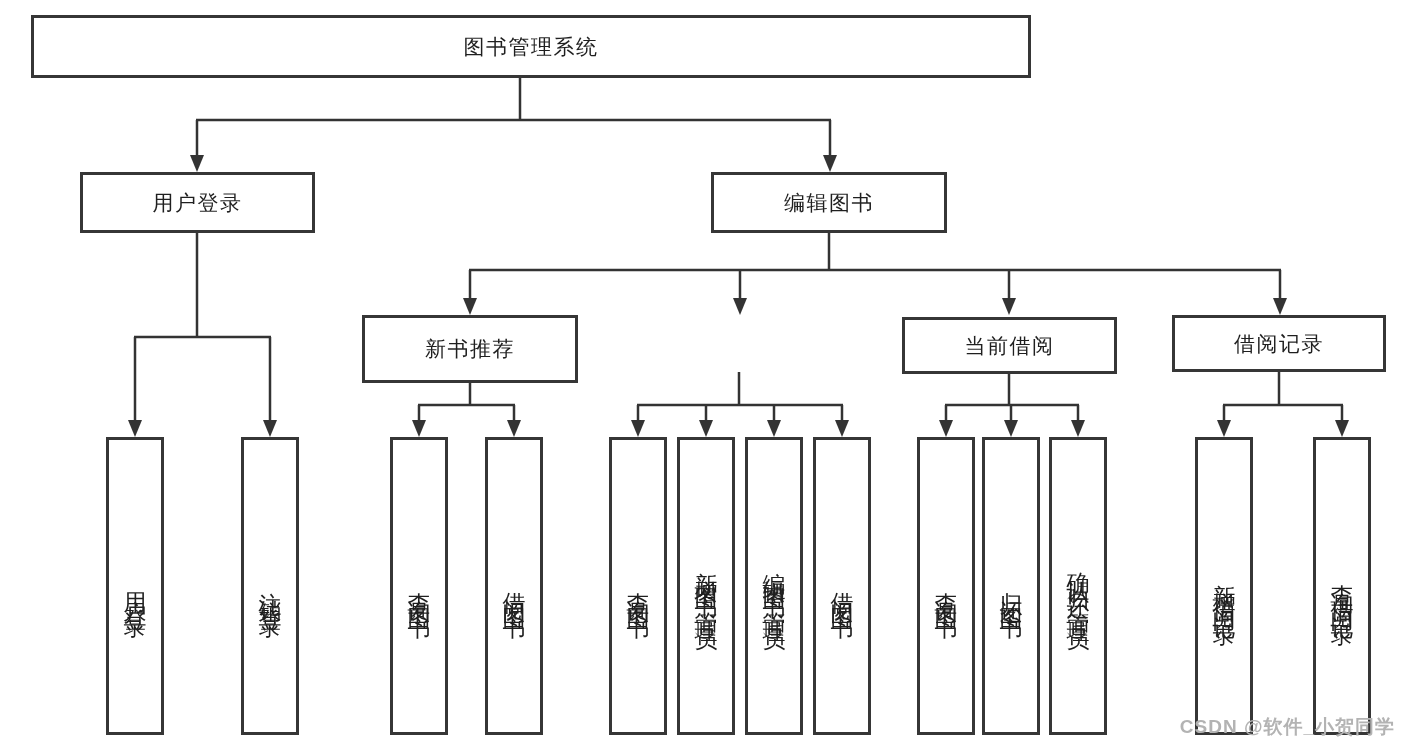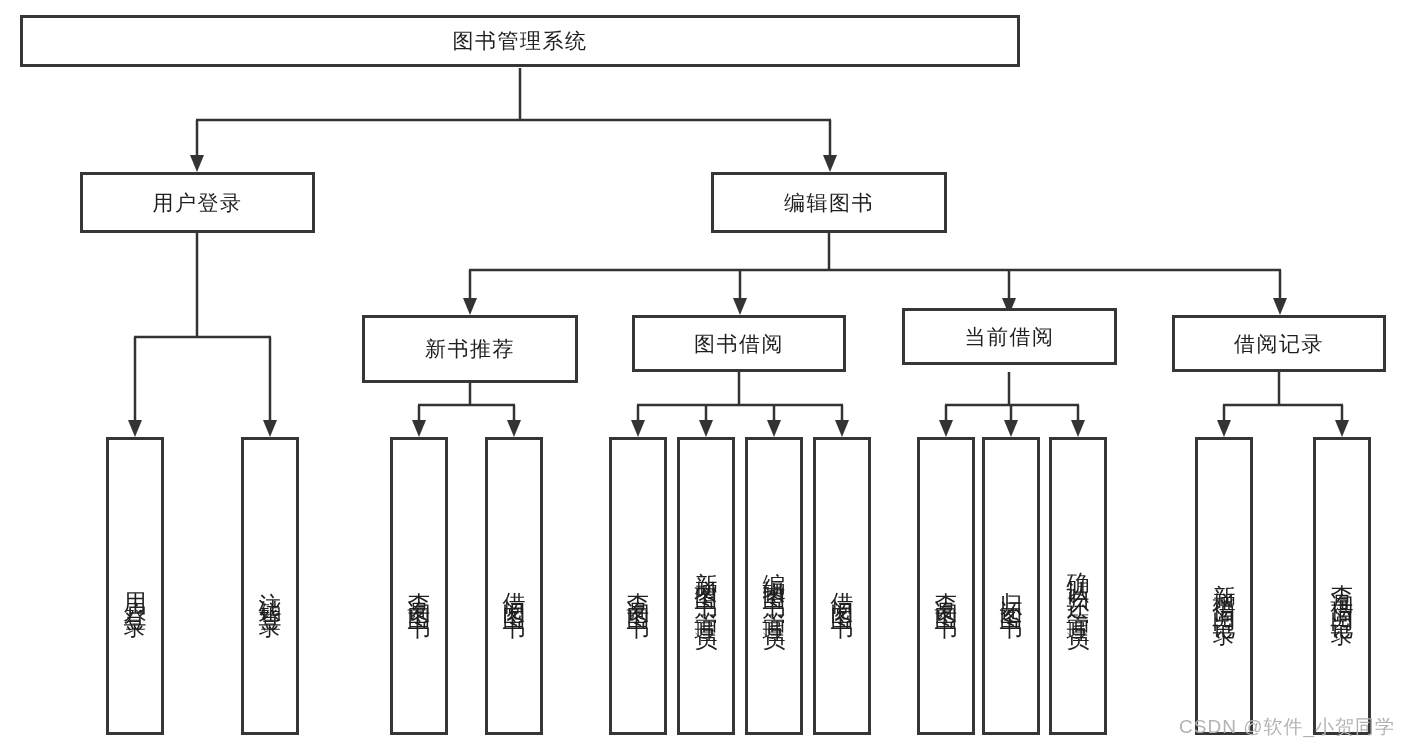--- a/index.html
+++ b/index.html
@@ -6,21 +6,21 @@
   .stage{position:relative;width:1405px;height:747px;background:#ffffff;
          font-family:"Liberation Sans","DejaVu Sans",sans-serif;color:#222;overflow:hidden;}
   .wires{position:absolute;left:0;top:0;}
   .node{position:absolute;border:3px solid #363636;background:#ffffff;
         display:flex;align-items:center;justify-content:center;box-sizing:border-box;}
   .hbox{font-size:21px;letter-spacing:1.5px;color:#1f1f1f;}
   .vbox{width:58px;top:437px;height:298px;}
   .vtext{writing-mode:vertical-rl;text-orientation:mixed;font-size:23px;
          letter-spacing:8px;line-height:1;color:#1f1f1f;transform:translateY(4px);white-space:nowrap;}
   .watermark{position:absolute;right:10px;bottom:7px;font-size:19px;color:#b3b3b3;
-             letter-spacing:1px;}
+             letter-spacing:1px;font-weight:bold;}
 </style>
 </head>
 <body>
 
 <div class="stage">
 
   <svg class="wires" width="1405" height="747" viewBox="0 0 1405 747">
     <g stroke="#333333" stroke-width="2.5" fill="none">
 
       <line x1="520" y1="68" x2="520" y2="121"></line>
@@ -79,28 +79,27 @@
       <polygon points="767,420 781,420 774,437"></polygon>
       <polygon points="835,420 849,420 842,437"></polygon>
       <polygon points="939,420 953,420 946,437"></polygon>
       <polygon points="1004,420 1018,420 1011,437"></polygon>
       <polygon points="1071,420 1085,420 1078,437"></polygon>
       <polygon points="1217,420 1231,420 1224,437"></polygon>
       <polygon points="1335,420 1349,420 1342,437"></polygon>
     </g>
   </svg>
 
-  <div class="node hbox" style="left:20px;top:15px;width:1000px;height:52px">图书管理系统</div>
+  <div class="node hbox" style="left:31px;top:15px;width:1000px;height:63px">图书管理系统</div>
 
   <div class="node hbox" style="left:80px;top:172px;width:235px;height:61px">用户登录</div>
   <div class="node hbox" style="left:711px;top:172px;width:236px;height:61px">编辑图书</div>
 
   <div class="node hbox" style="left:362px;top:315px;width:216px;height:68px">新书推荐</div>
-  <div class="node hbox" style="left:632px;top:315px;width:214px;height:57px">图书借阅</div>
-  <div class="node hbox" style="left:902px;top:308px;width:215px;height:57px">当前借阅</div>
+  <div class="node hbox" style="left:902px;top:317px;width:215px;height:57px">当前借阅</div>
   <div class="node hbox" style="left:1172px;top:315px;width:214px;height:57px">借阅记录</div>
 
   <div class="node vbox" style="left:106px">
     <span class="vtext">用户登录</span>
   </div>
   <div class="node vbox" style="left:241px">
     <span class="vtext">注销登录</span>
   </div>
 
   <div class="node vbox" style="left:390px">

